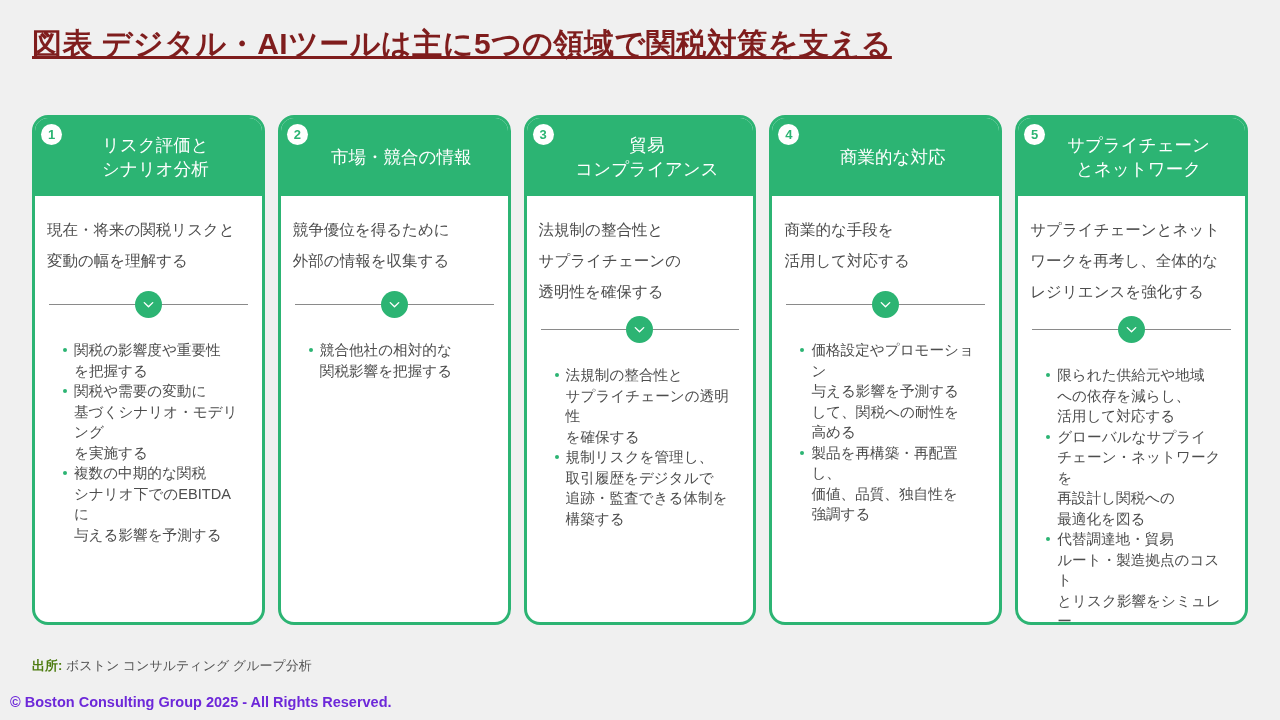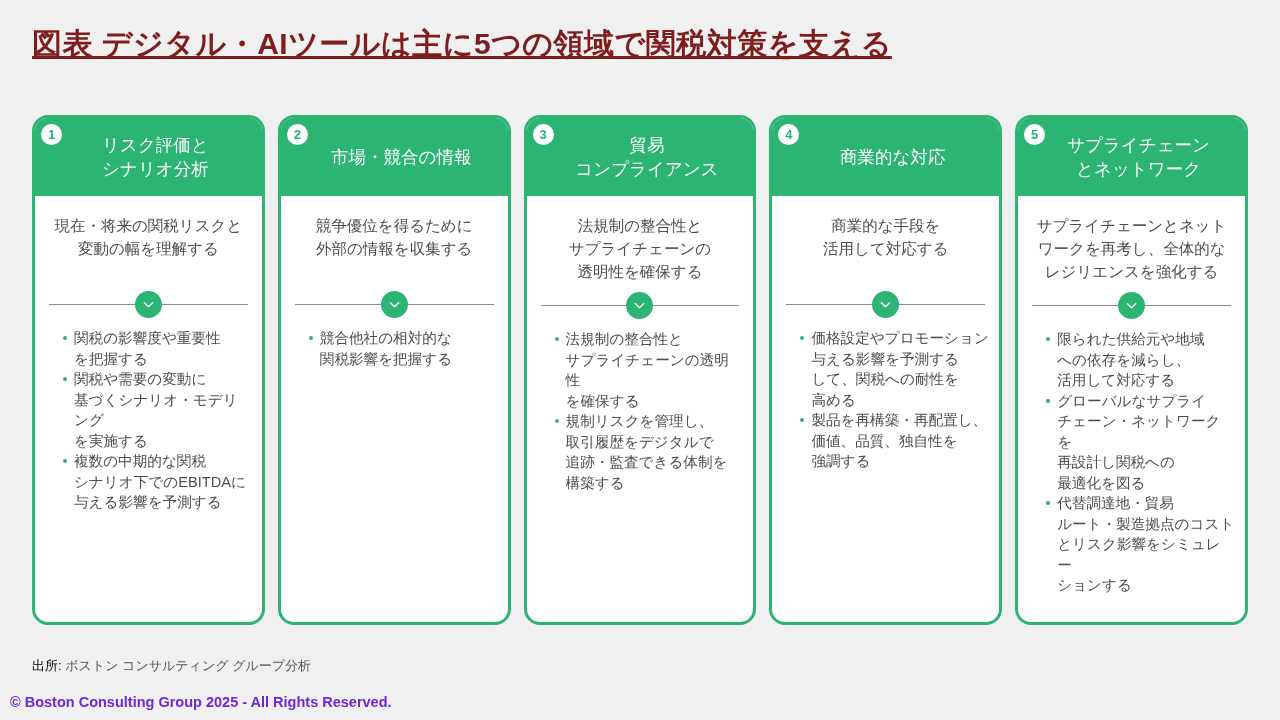--- a/index.html
+++ b/index.html
@@ -89,22 +89,22 @@
   .card-body {
     flex: 1 1 auto;
     display: flex;
     flex-direction: column;
     padding: 0;
   }
 
   .card-subtitle {
     color: #4d4d4d;
     font-size: 15.5px;
-    line-height: 23px;
-    text-align: center;
+    line-height: 31px;
+    text-align: left;
     white-space: pre-line;
     padding: 18px 12px 0 12px;
     min-height: 86px;
     box-sizing: border-box;
   }
 
   .divider {
     position: relative;
     height: 44px;
     flex: 0 0 44px;
@@ -128,22 +128,22 @@
     background: #2cb473;
     display: flex;
     align-items: center;
     justify-content: center;
     z-index: 2;
   }
   .chevron-circle svg { display: block; }
 
   .bullets {
     list-style: none;
-    margin: 0;
-    padding: 2px 10px 0 26px;
+    margin: 12px;
+    padding: 2px 10px 0 14px;
     flex: 1 1 auto;
   }
   .bullets li {
     position: relative;
     color: #4d4d4d;
     font-size: 14.6px;
     line-height: 20.5px;
     padding-left: 13px;
     margin-bottom: 0px;
     white-space: pre-line;
@@ -160,22 +160,22 @@
   }
 
   #source-note {
     position: absolute;
     left: 32px;
     top: 657px;
     font-size: 13px;
     color: #555555;
   }
   #source-note .lbl {
-    font-weight: normal;
-    color: #000000;
+    font-weight: bold;
+    color: #4d7c0f;
   }
 
   #copyright {
     position: absolute;
     left: 10px;
     top: 694px;
     font-size: 14.5px;
     font-weight: bold;
     color: #6d28d9;
   }

